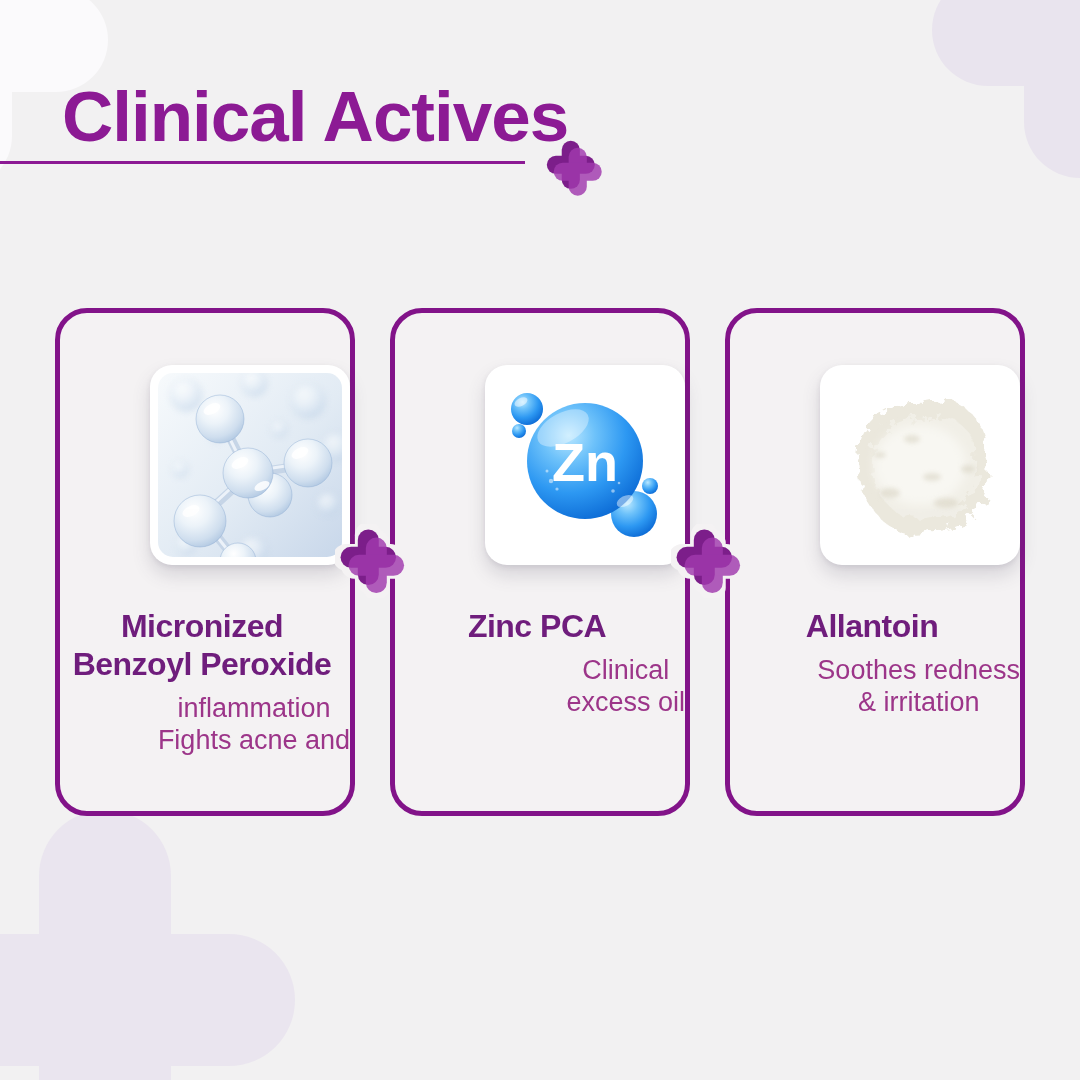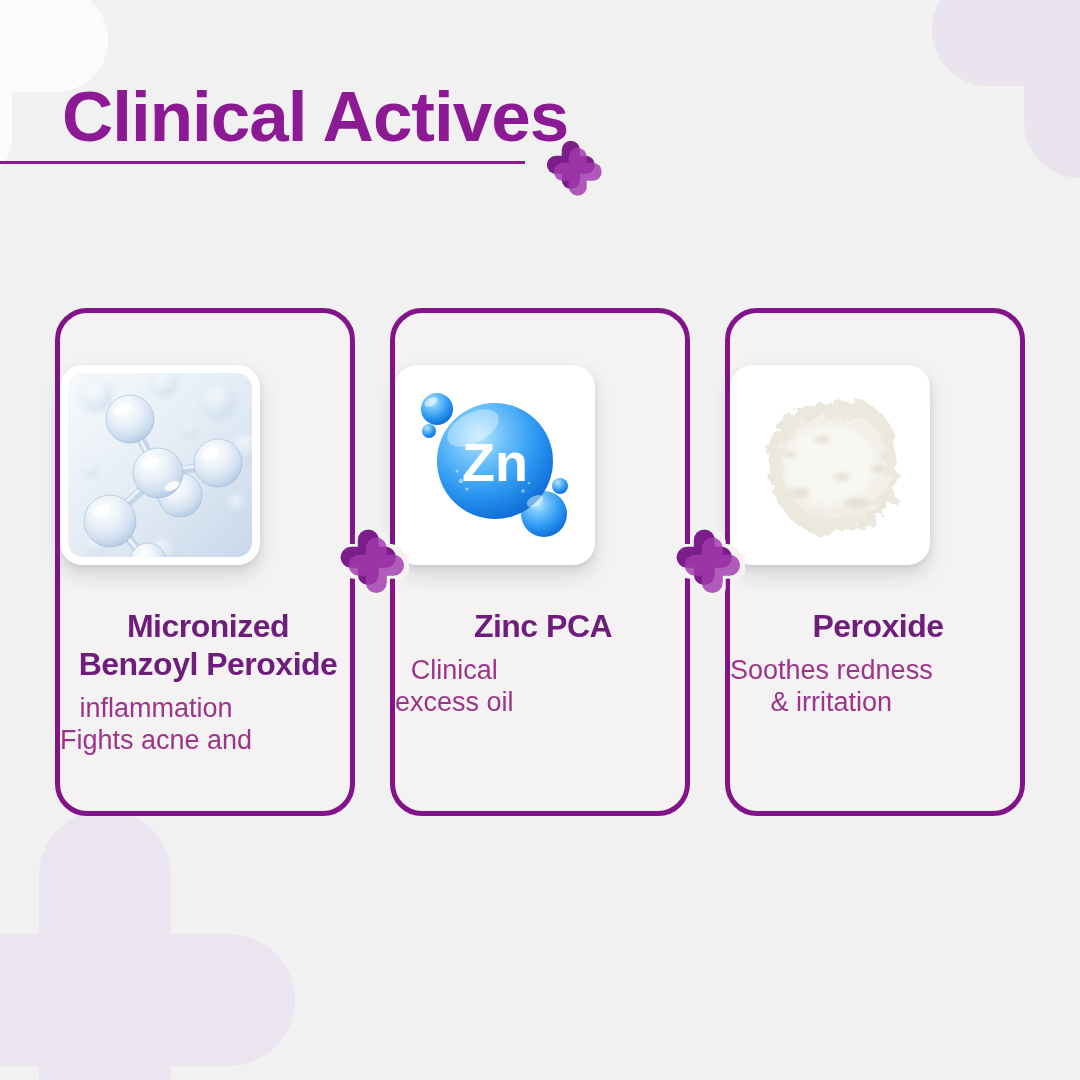--- a/index.html
+++ b/index.html
@@ -26,21 +26,21 @@
     position:absolute; left:0; top:161px;
     width:525px; height:3px; background:#8c1a94;
   }
   #header-plus { position:absolute; left:542px; top:136px; }
 
   
   .card {
     position:absolute; top:308px; width:300px; height:508px;
     background:#f4f2f3;
     border:5px solid #821389; border-radius:32px;
-    display:flex; flex-direction:column; align-items:flex-start;
+    display:flex; flex-direction:column; align-items:flex-end;
   }
   #card-0 { left:55px; }
   #card-1 { left:390px; }
   #card-2 { left:725px; }
 
   .img-frame {
     margin-top:52px; width:200px; height:200px;
     background:#ffffff; border-radius:22px; padding:8px;
     box-shadow:0 10px 18px rgba(80,70,95,.18), 0 2px 5px rgba(80,70,95,.10);
   }
@@ -261,21 +261,21 @@
             <ellipse cx="118" cy="130" rx="12" ry="5"></ellipse>
             <ellipse cx="140" cy="96" rx="7" ry="4"></ellipse>
             <ellipse cx="84" cy="66" rx="8" ry="4"></ellipse>
             <ellipse cx="52" cy="82" rx="6" ry="3"></ellipse>
             <ellipse cx="104" cy="104" rx="9" ry="4"></ellipse>
           </g>
         </svg>
       </div>
     </div>
     <div class="card-title">
-      <span>Peroxide</span>
+      <span>Allantoin</span>
     </div>
     <div class="card-sub">
       <span>Soothes redness</span>
       <span>&amp; irritation</span>
     </div>
   </div>
 
   <svg id="gap-plus-0" class="gap-plus" width="74" height="74" viewBox="-60 -60 120 120">
     <g fill="#f4f2f3">
       <g transform="translate(-6,-6) scale(1.28)">

